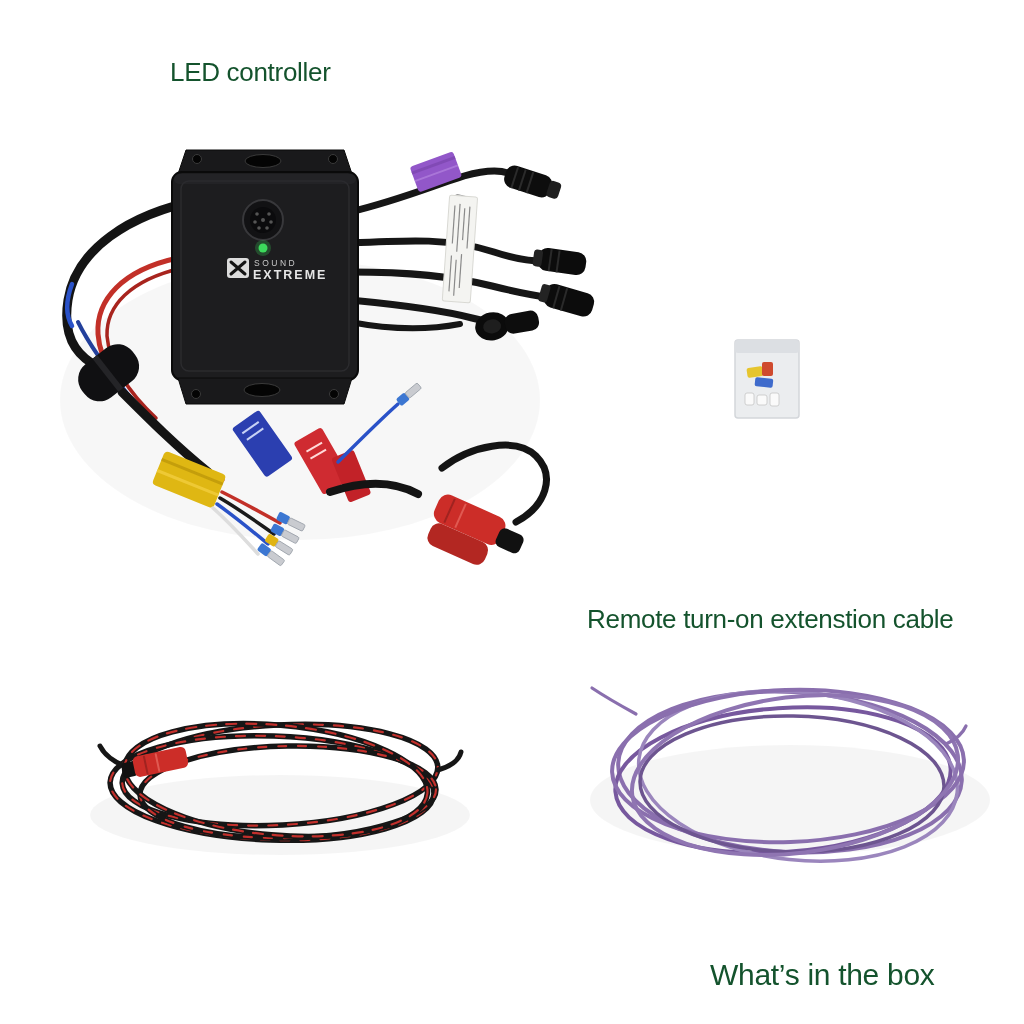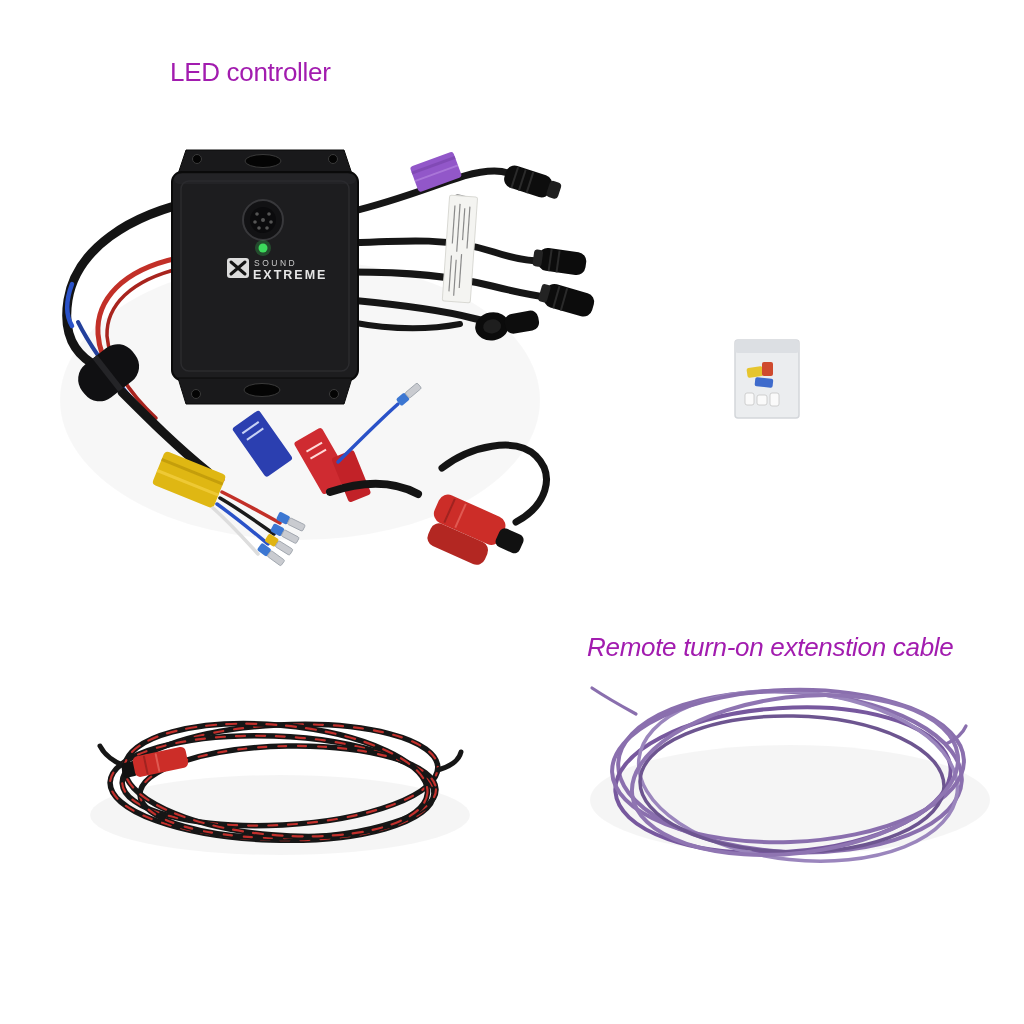--- a/index.html
+++ b/index.html
@@ -14,21 +14,21 @@
     height: 1024px;
     background: #ffffff;
     overflow: hidden;
   }
   #scene {
     position: absolute;
     inset: 0;
   }
   .label {
     position: absolute;
-    color: #a21caf;
+    color: #14532d;
     letter-spacing: -0.3px;
     white-space: nowrap;
     user-select: none;
   }
   .label-small { font-size: 26px; }
   .label-title { font-size: 30px; }
 </style>
 </head>
 <body>
 
@@ -283,17 +283,18 @@
           <ellipse cx="795" cy="775" rx="164" ry="78" stroke="#8f75b2" stroke-width="4"></ellipse>
         </g>
 
       <path d="M636 714 C 614 702, 601 694, 592 688" stroke="#8a6fae" stroke-width="3.2"></path>
       <path d="M946 744 C 957 739, 963 733, 966 726" stroke="#8a6fae" stroke-width="3.2"></path>
     </g>
   </svg>
 
   <div class="label label-small" style="left:170px; top:57px;">LED controller</div>
 
-  <div class="label label-small" style="left:587px; top:632px;font-style:italic;">Remote turn-on extenstion cable</div>
-
-
+  <div class="label label-small" style="left:587px; top:604px;">Remote turn-on extenstion cable</div>
+
+
+  <div class="label label-title" style="left:710px; top:958px;">What’s in the box</div>
 
 </div>
 
 </body></html>

